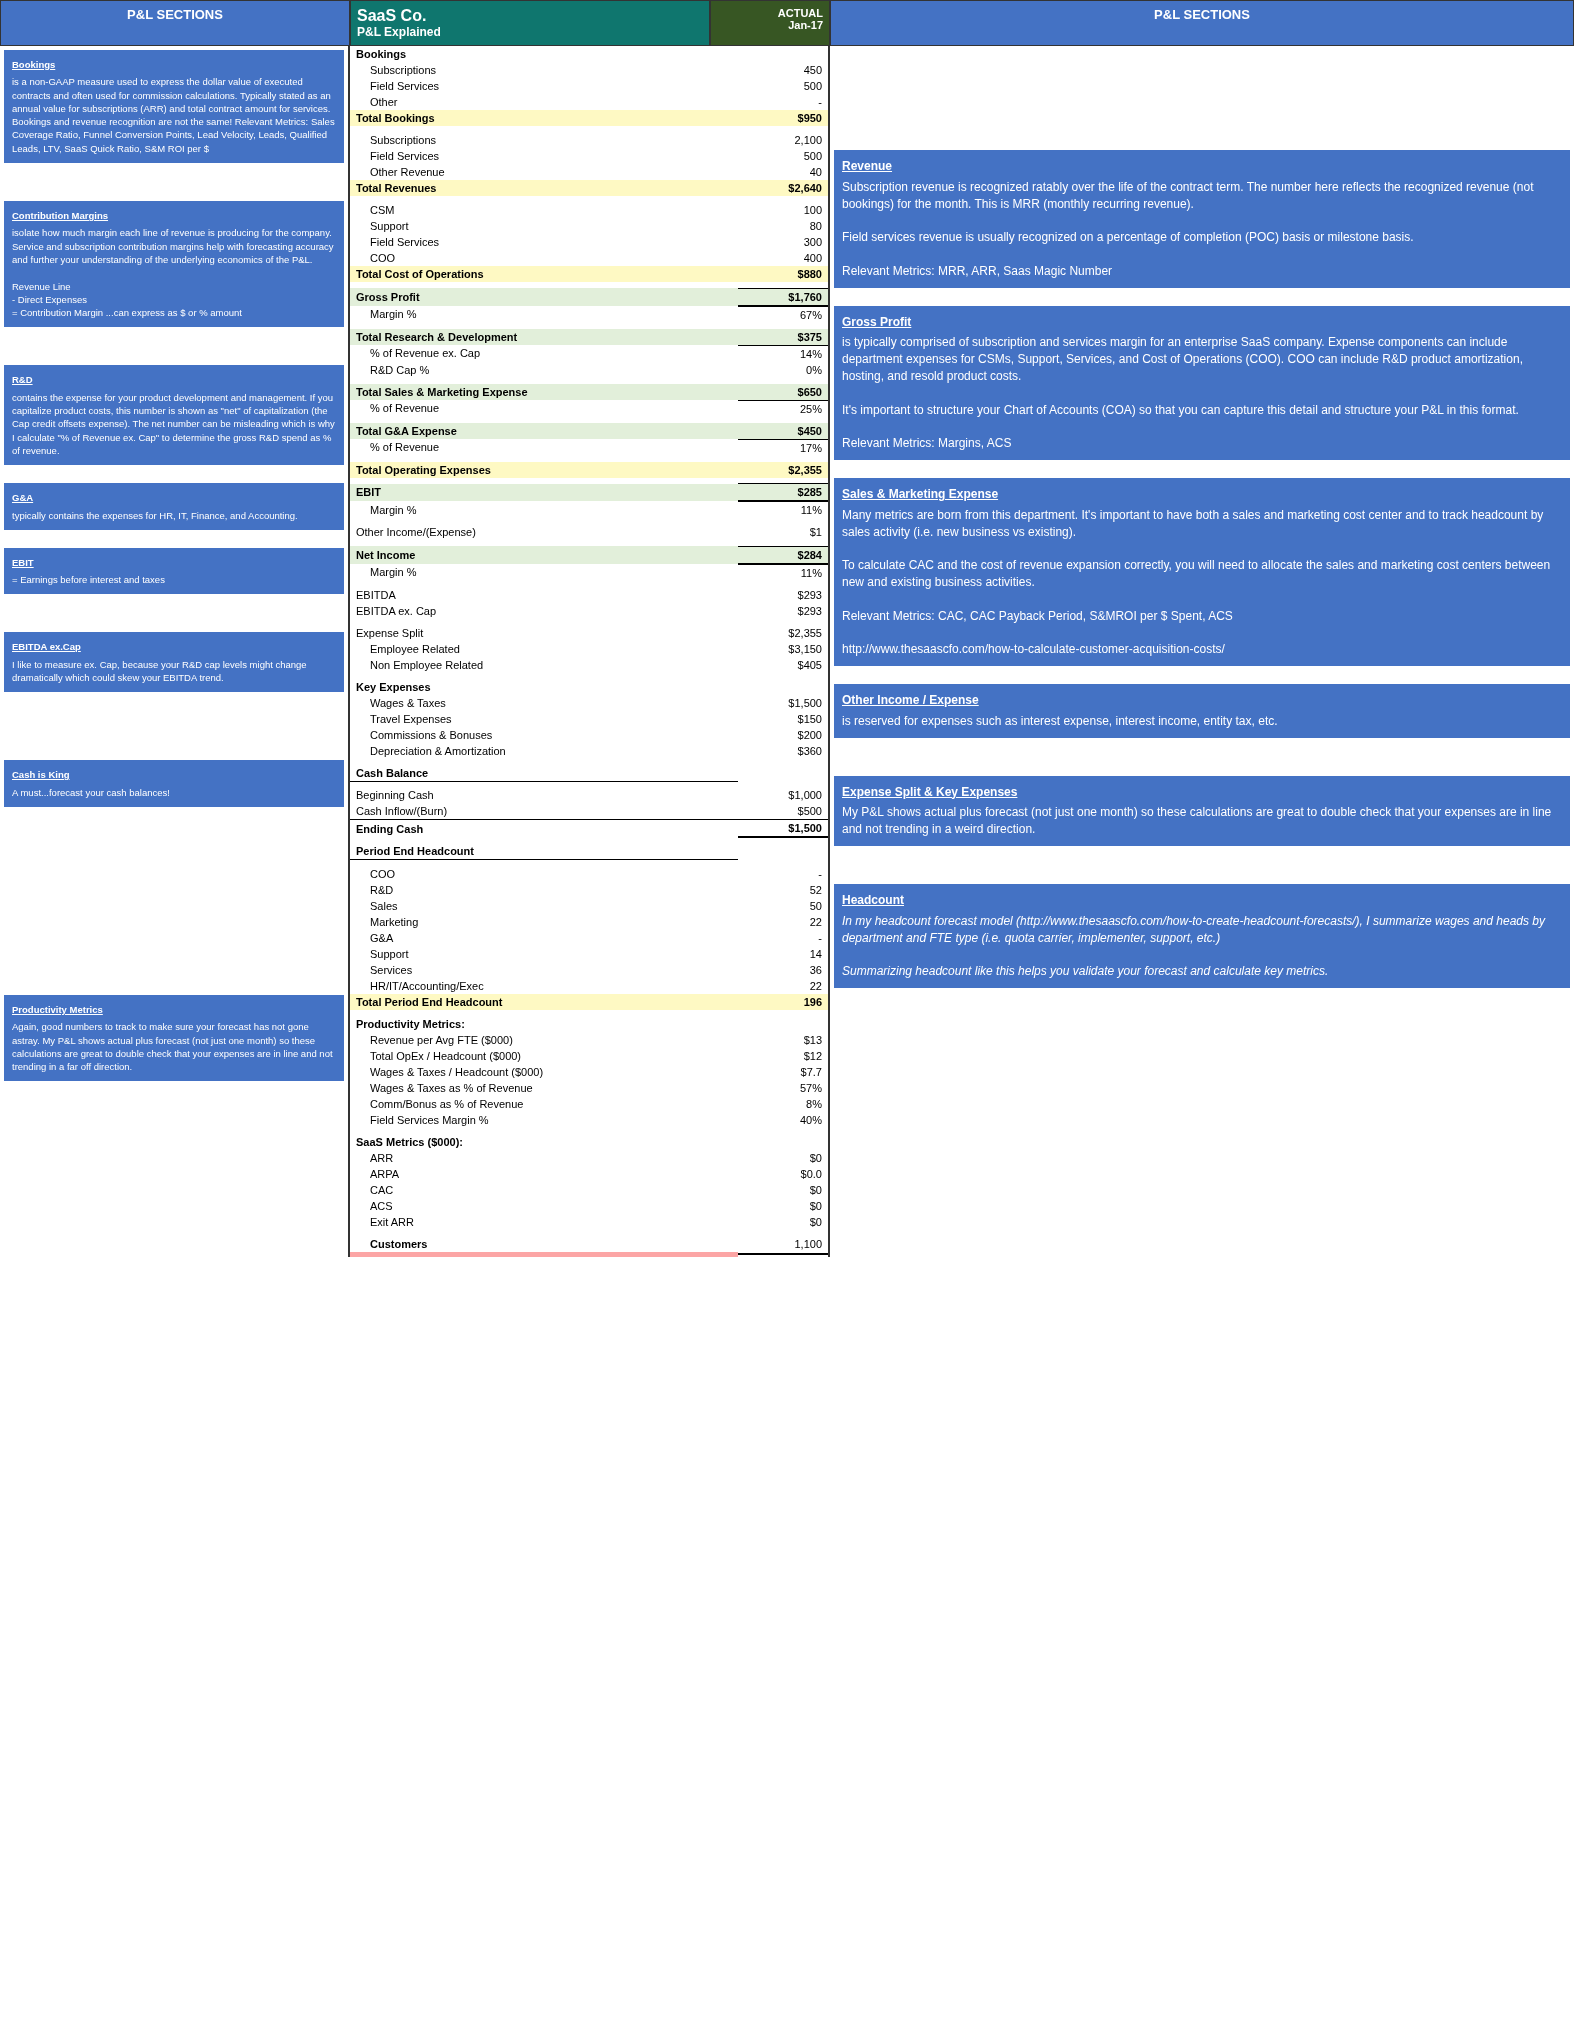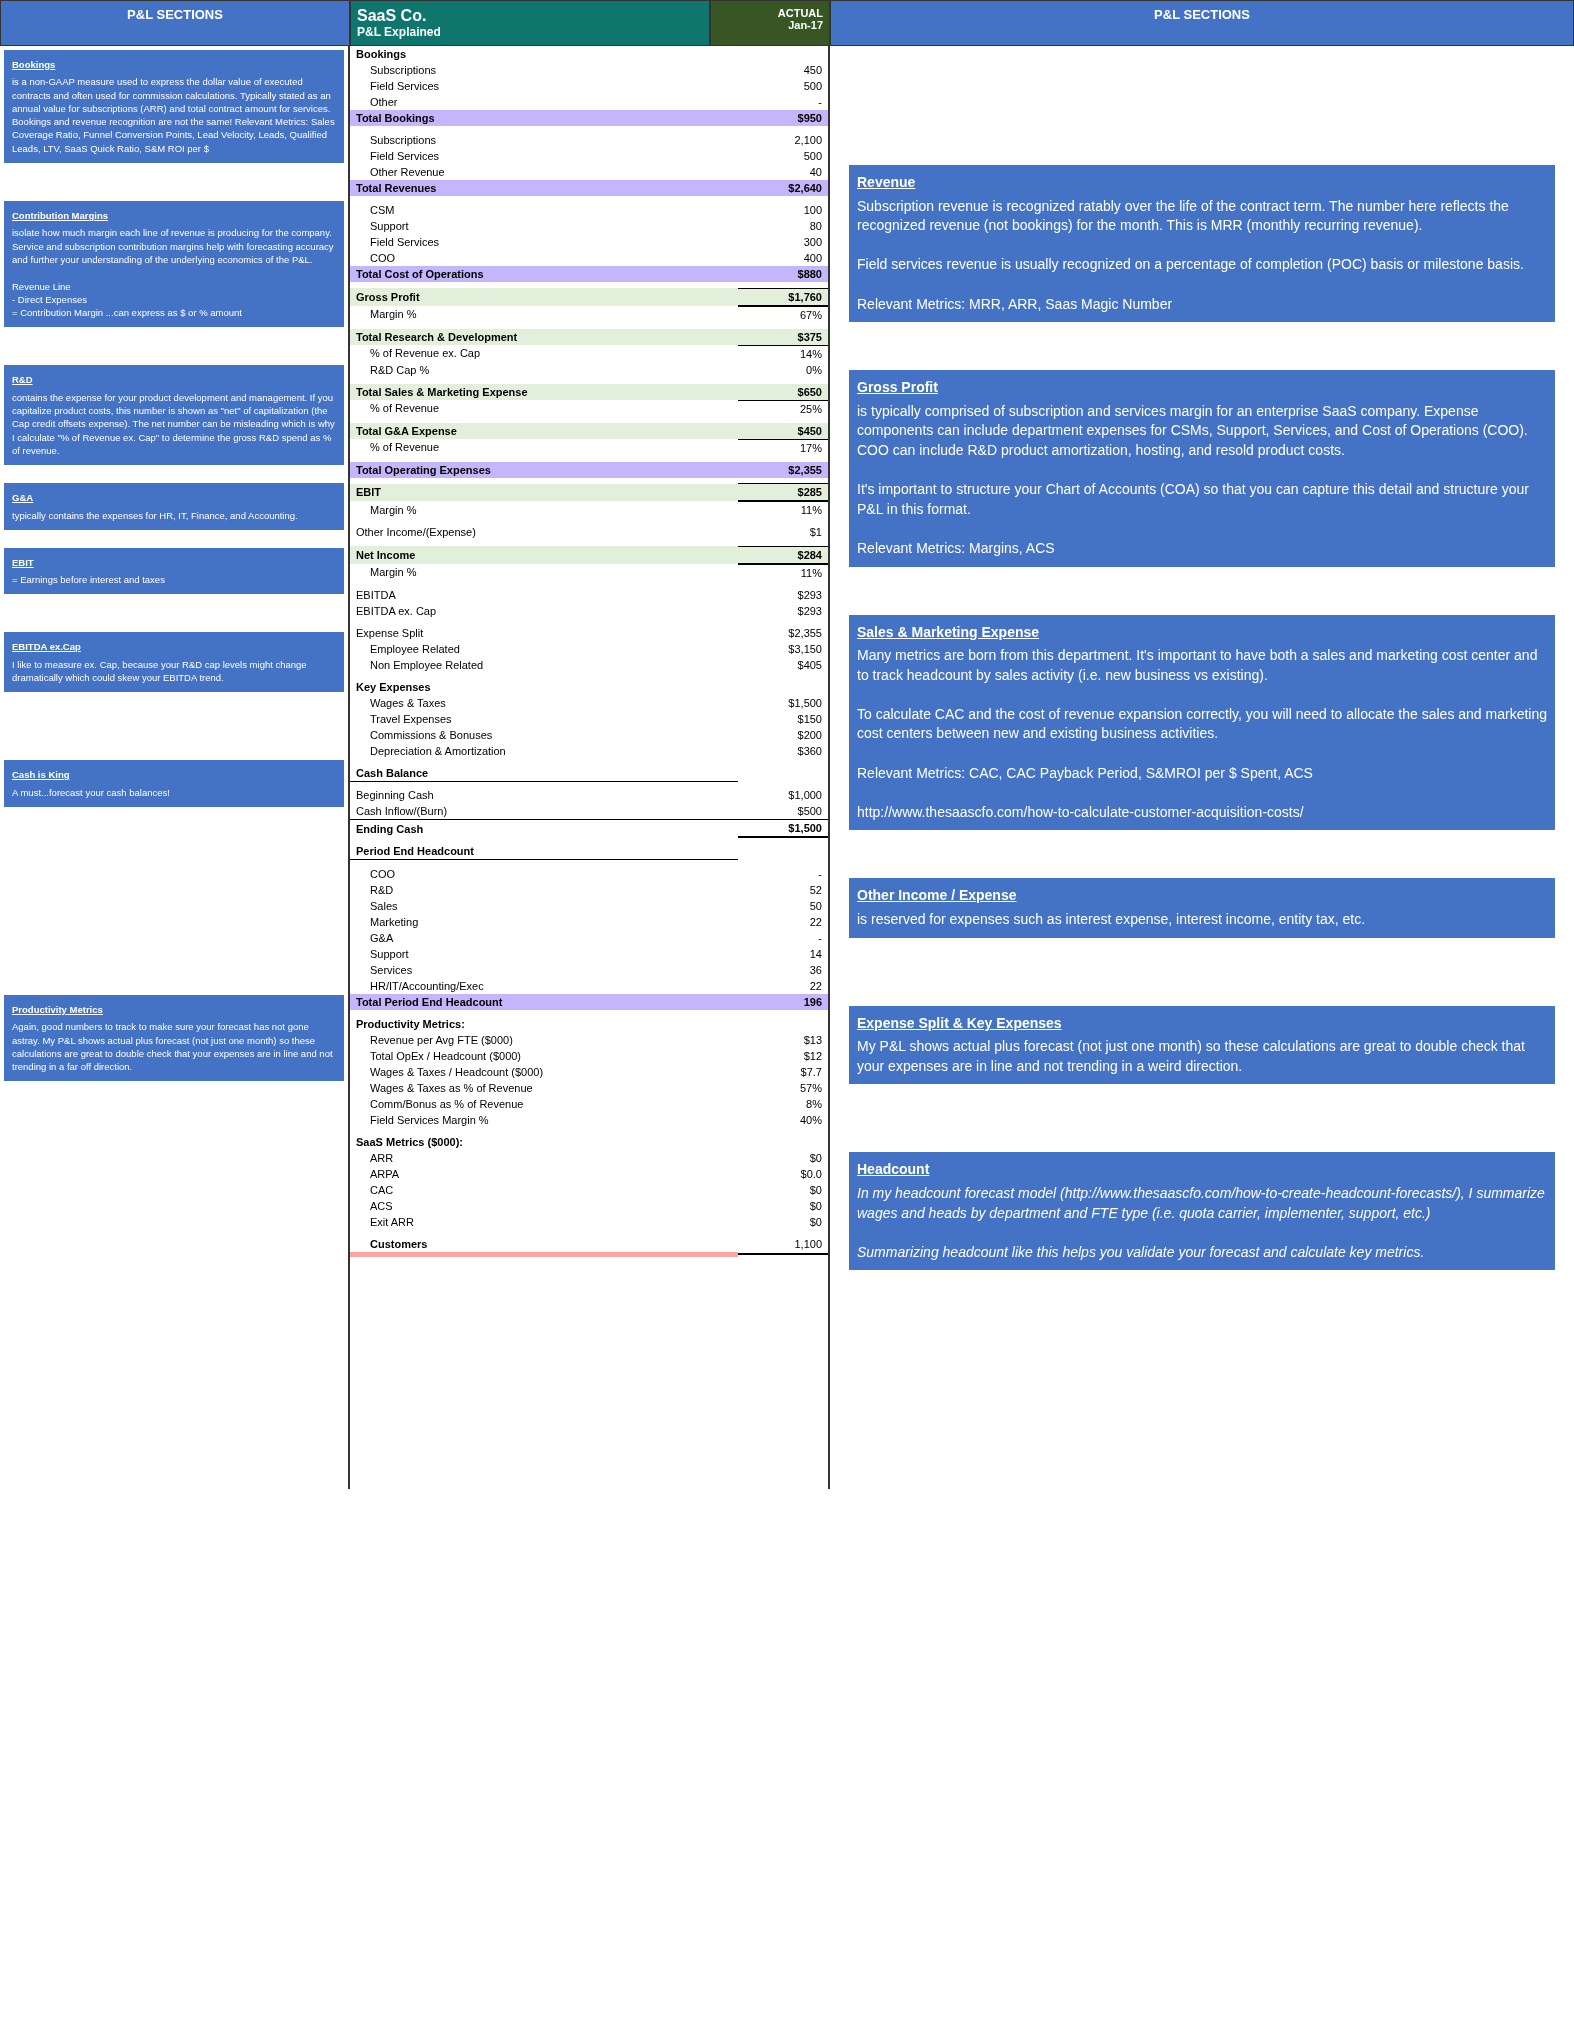--- a/index.html
+++ b/index.html
@@ -21,28 +21,28 @@
     .left-col { width: 350px; border-right: 2px solid #333; }
     .info-box { background: #4472C4; color: white; padding: 8px; margin: 4px; font-size: 9.5px; line-height: 1.4; }
     .info-box .title { font-weight: bold; text-decoration: underline; color: white; }
     .info-box p { margin-top: 4px; }
     
     
     .center-col { width: 480px; border-right: 2px solid #333; }
     
     
     .right-col { flex: 1; }
-    .right-info-box { background: #4472C4; color: white; padding: 8px; margin: 19px; font-size: 14px; line-height: 1.4; }
+    .right-info-box { background: #4472C4; color: white; padding: 8px; margin: 4px; font-size: 12px; line-height: 1.4; }
     .right-info-box .title { font-weight: bold; text-decoration: underline; color: white; }
     .right-info-box p { margin-top: 4px; }
     
     
     .pl-table { width: 100%; border-collapse: collapse; }
     .pl-table td { padding: 2px 6px; font-size: 11px; border: none; }
-    .pl-table .total-row { background: #c4b5fd; font-weight: bold; }
+    .pl-table .total-row { background: #fef9c3; font-weight: bold; }
     .pl-table .highlight-row { background: #e2efda; font-weight: bold; }
     .pl-table .value-col { text-align: right; width: 90px; }
     .pl-table .indent { padding-left: 20px; }
     .pl-table tr.section-gap td { height: 6px; }
     
     
     .section-title { font-weight: bold; padding: 3px 6px; font-size: 11px; }
   </style>
 </head>
 <body>

